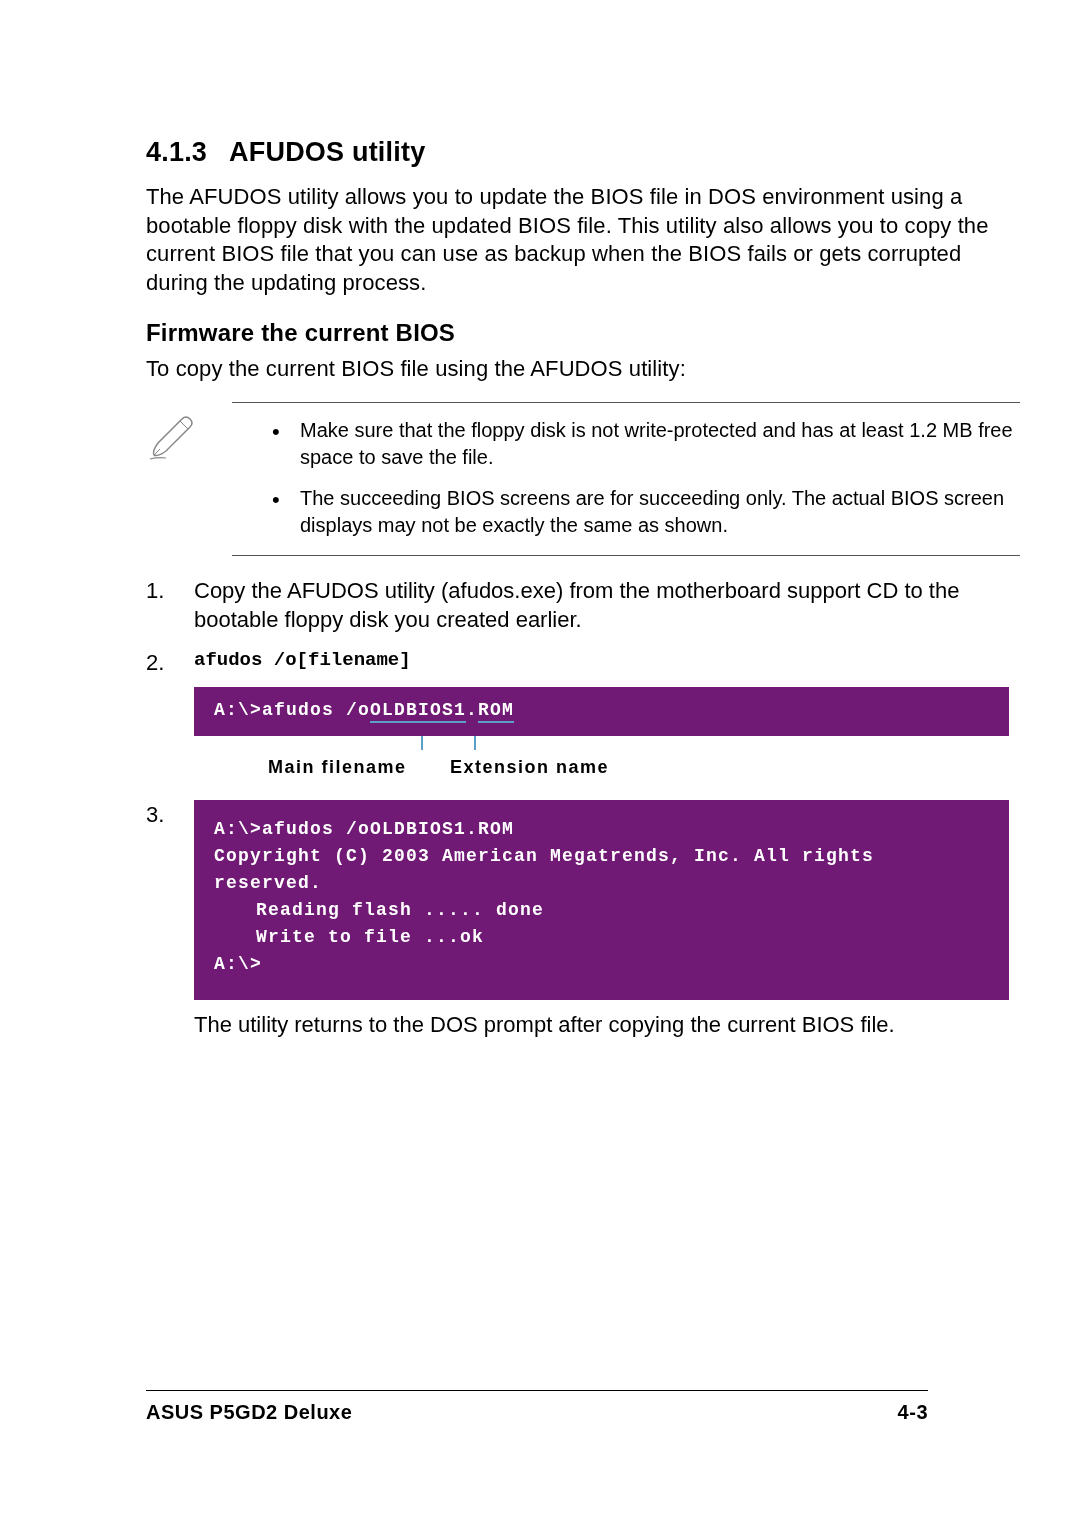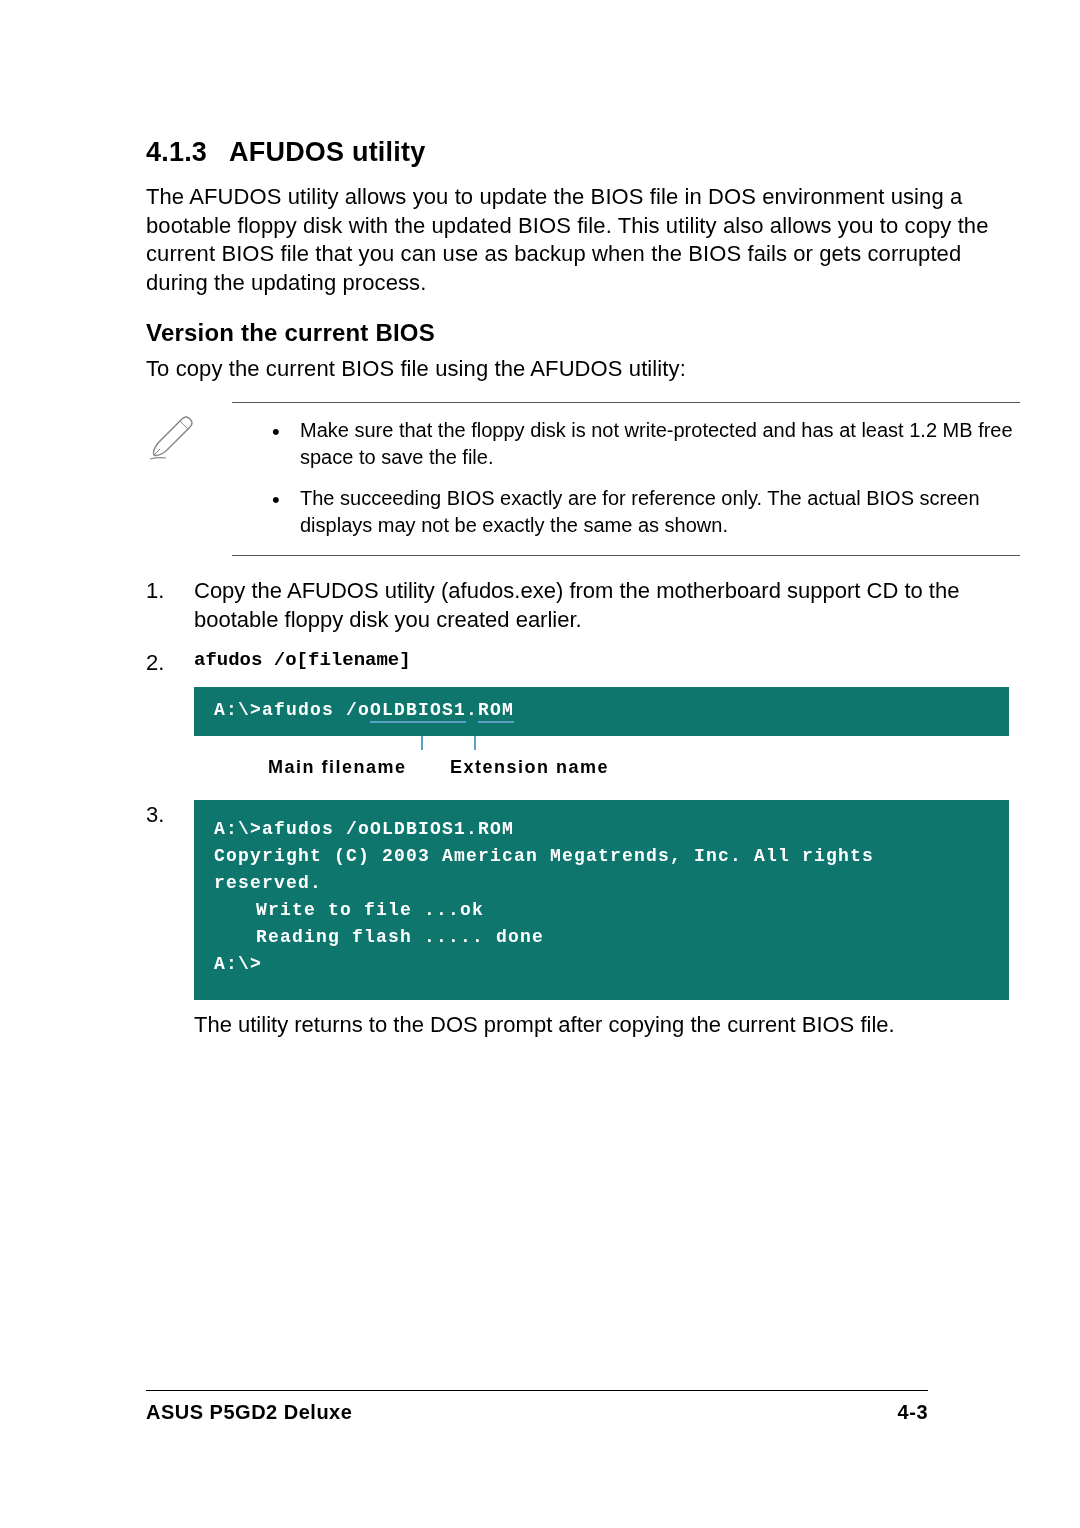--- a/index.html
+++ b/index.html
@@ -101,21 +101,21 @@
       font-family: "Courier New", monospace;
       font-weight: bold;
       font-size: 19px;
       margin-top: 8px;
       margin-bottom: 12px;
     }
     .step-text {
       margin-bottom: 12px;
     }
     .terminal {
-      background: #0f766e;
+      background: #701a75;
       color: #fff;
       font-family: "Courier New", monospace;
       font-weight: bold;
       font-size: 18px;
       padding: 10px 20px 12px 20px;
       margin: 14px 11px 6px 0;
       line-height: 1.5;
       letter-spacing: 1.2px;
       position: relative;
     }
@@ -188,34 +188,34 @@
 <body>
 
 <div class="page">
 
   <h2 class="subsection">
     <span class="num">4.1.3</span><span>AFUDOS utility</span>
   </h2>
 
   <p class="body">The AFUDOS utility allows you to update the BIOS file in DOS environment using a bootable floppy disk with the updated BIOS file. This utility also allows you to copy the current BIOS file that you can use as backup when the BIOS fails or gets corrupted during the updating process.</p>
 
-  <h3 class="subheading">Version the current BIOS</h3>
+  <h3 class="subheading">Firmware the current BIOS</h3>
 
   <p class="body" style="margin-bottom:4px;">To copy the current BIOS file using the AFUDOS utility:</p>
 
   <div class="note-block">
     <svg class="pen-icon" viewBox="0 0 54 50">
       <path d="M 8 42 Q 6 38 12 30 L 36 6 Q 40 2 44 6 Q 48 10 44 14 L 20 38 Q 12 44 8 42 Z" fill="none" stroke="#888" stroke-width="1.5"></path>
       <path d="M 8 42 L 14 36" stroke="#888" stroke-width="1"></path>
       <path d="M 4 46 Q 12 44 20 45" fill="none" stroke="#888" stroke-width="1.2"></path>
       <line x1="34" y1="8" x2="42" y2="16" stroke="#888" stroke-width="1"></line>
     </svg>
     <ul>
       <li>Make sure that the floppy disk is not write-protected and has at least 1.2 MB free space to save the file.</li>
-      <li>The succeeding BIOS exactly are for reference only. The actual BIOS screen displays may not be exactly the same as shown.</li>
+      <li>The succeeding BIOS screens are for succeeding only. The actual BIOS screen displays may not be exactly the same as shown.</li>
     </ul>
   </div>
 
   <ol class="steps">
     <li>
       <div>Copy the AFUDOS utility (afudos.exe) from the motherboard support CD to the bootable floppy disk you created earlier.</div>
     </li>
     <li>
       <div class="cmd">afudos /o[filename]</div>
 
@@ -227,22 +227,22 @@
         <div class="tick t2"></div>
         <div class="label-main">Main filename</div>
         <div class="label-ext">Extension name</div>
       </div>
     </li>
     <li>
 
       <div class="terminal tall">
         <div>A:\&gt;afudos /oOLDBIOS1.ROM</div>
         <div>Copyright (C) 2003 American Megatrends, Inc. All rights reserved.</div>
+        <span class="term-indent">Reading flash ..... done</span>
         <span class="term-indent">Write to file ...ok</span>
-        <span class="term-indent">Reading flash ..... done</span>
         <div>A:\&gt;</div>
       </div>
 
       <div class="step-sub">The utility returns to the DOS prompt after copying the current BIOS file.</div>
     </li>
   </ol>
 
 </div>
 
 <div class="footer">

